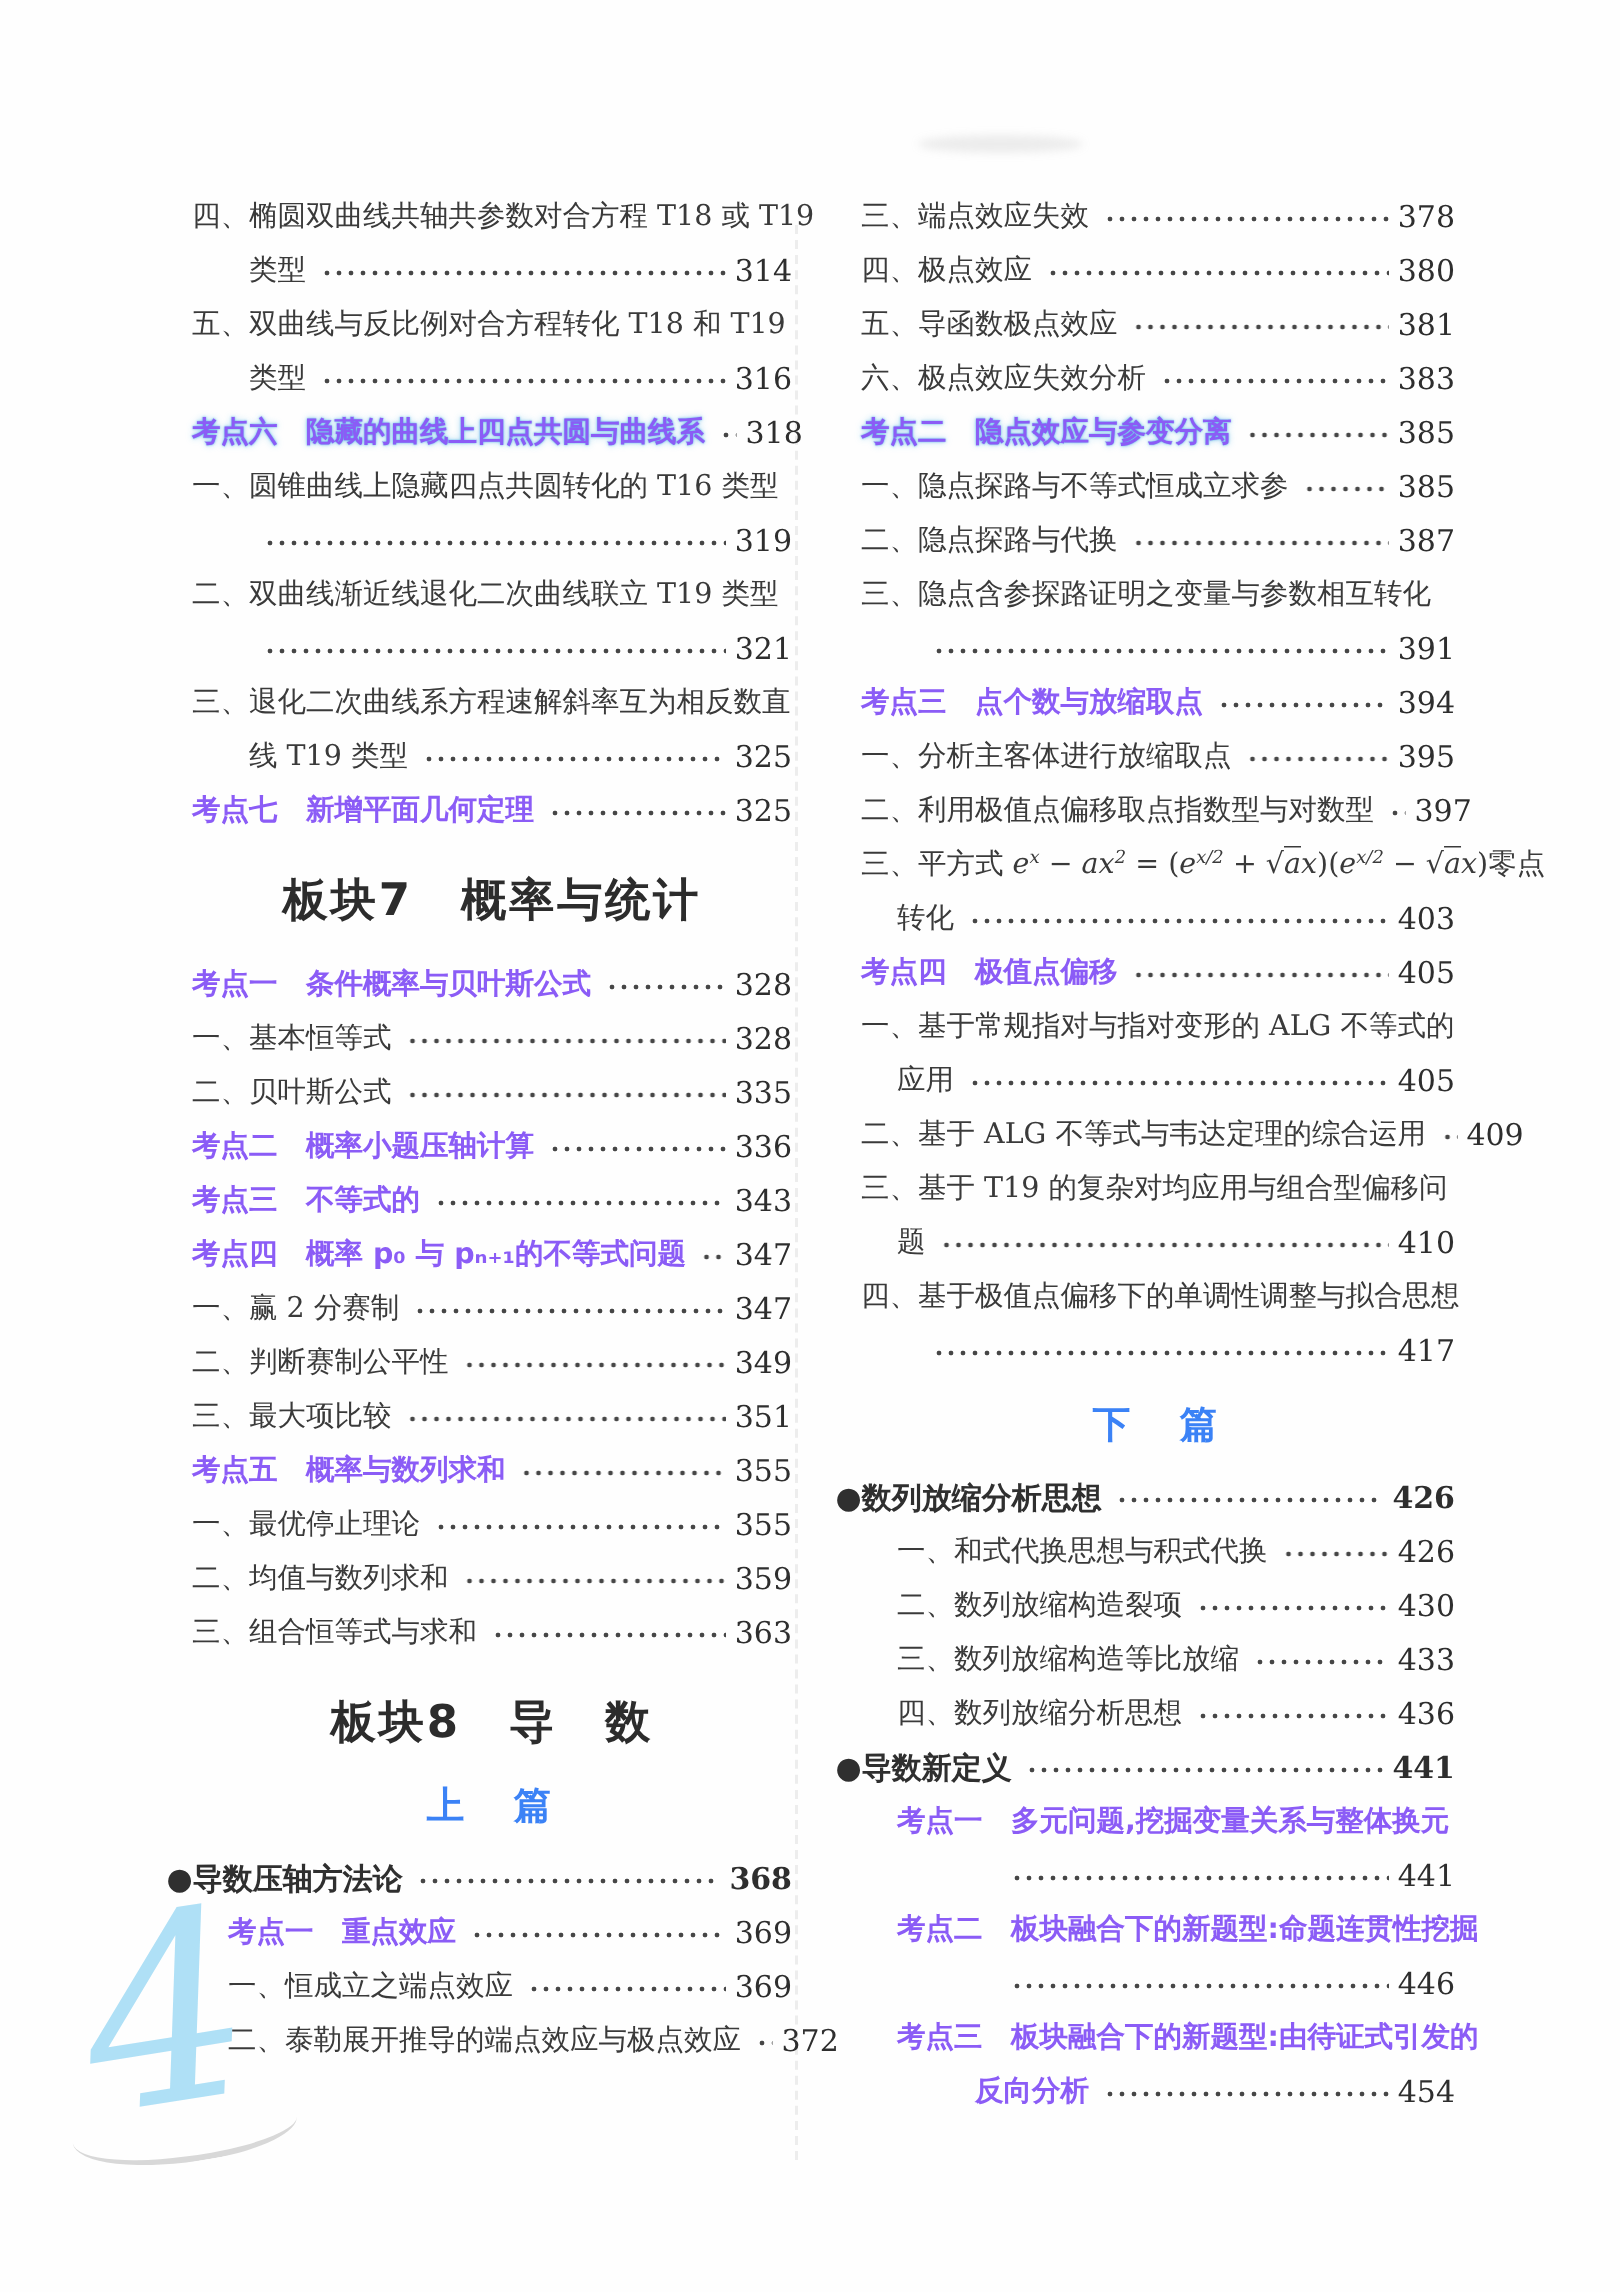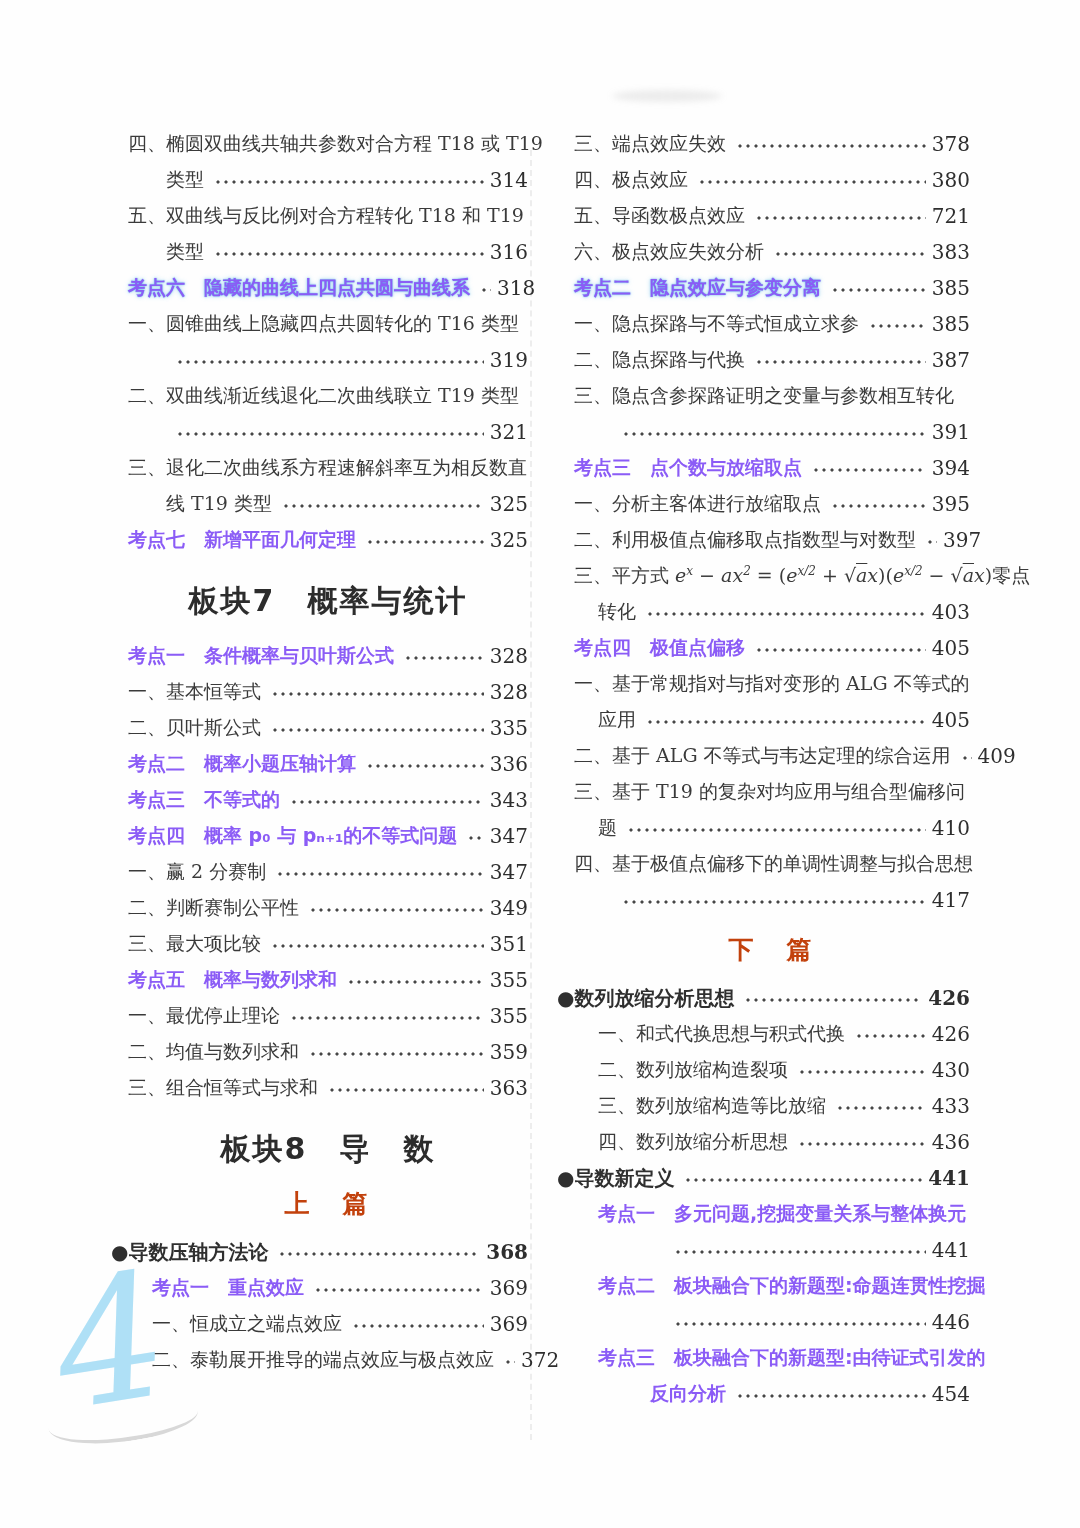--- a/index.html
+++ b/index.html
@@ -30,21 +30,21 @@
   .ind3{padding-left:76px;justify-content:flex-end;}
   .ind4{padding-left:90px;}
 
   .block{
     font-family:"DejaVu Sans","Liberation Sans",sans-serif; font-weight:bold;
     font-size:30px; color:#2c2c2c; text-align:center; letter-spacing:2px;
     margin:22px 0 16px; line-height:42px;
   }
   .pian{
     font-family:"DejaVu Serif","Liberation Serif",serif; font-weight:bold;
-    font-size:25px; color:#c2410c; text-align:center; letter-spacing:4px;
+    font-size:25px; color:#3b82f6; text-align:center; letter-spacing:4px;
     margin:14px 0 12px; line-height:36px;
   }
 
   .sup{font-size:12px; vertical-align:7px; font-style:italic; font-family:"DejaVu Serif",serif;}
   .it{font-style:italic; font-family:"DejaVu Serif",serif;}
   .ol{text-decoration:overline;}
 
   
   #watermark{
     position:absolute; left:56px; top:1256px; z-index:1;
@@ -222,21 +222,21 @@
         <span class="pg">378</span>
       </div>
       <div class="row">
         <span class="txt">四、极点效应</span>
         <span class="dots"></span>
         <span class="pg">380</span>
       </div>
       <div class="row">
         <span class="txt">五、导函数极点效应</span>
         <span class="dots"></span>
-        <span class="pg">721</span>
+        <span class="pg">381</span>
       </div>
       <div class="row">
         <span class="txt">六、极点效应失效分析</span>
         <span class="dots"></span>
         <span class="pg">383</span>
       </div>
       <div class="row blue smudge">
         <span class="txt">考点二　隐点效应与参变分离</span>
         <span class="dots"></span>
         <span class="pg">385</span>

